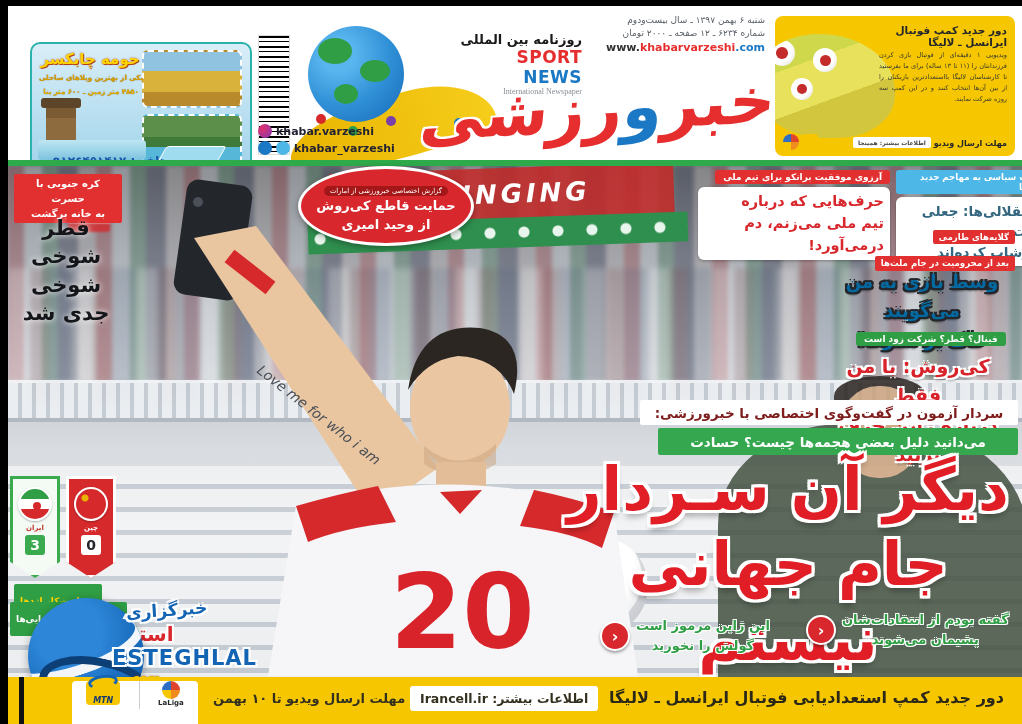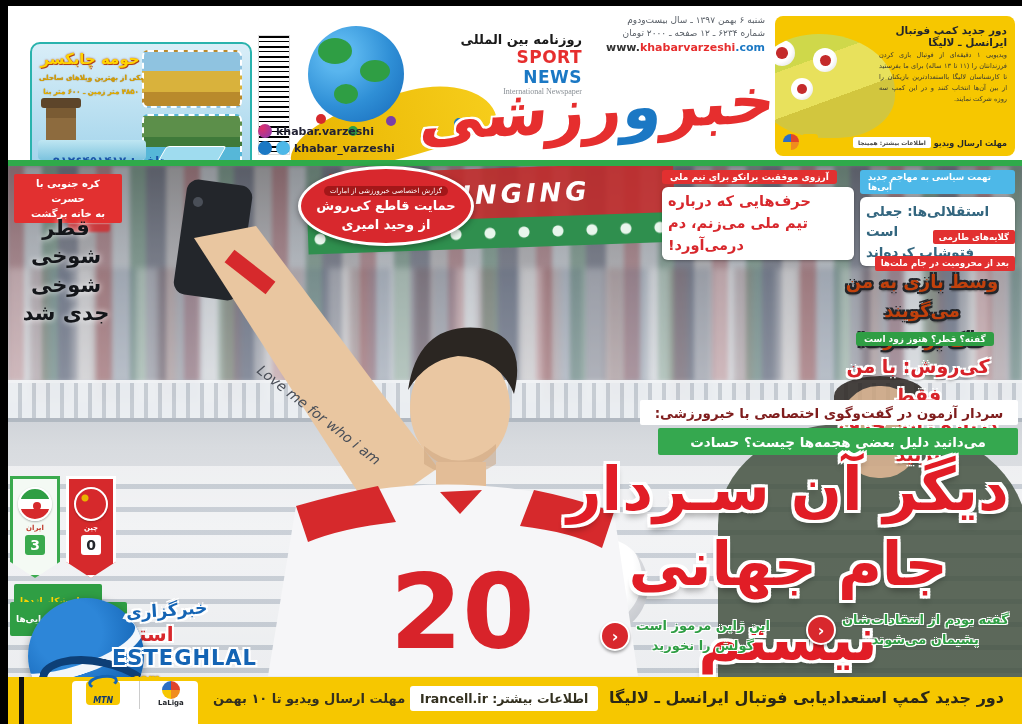--- a/index.html
+++ b/index.html
@@ -97,31 +97,31 @@
   .kicker{background:#e23030;color:#fff;font-weight:bold;padding:2px 7px;border-radius:2px;display:inline-block;}
   .tabchip{color:#fff;font-weight:bold;display:inline-block;padding:2px 8px;border-radius:3px;}
   .left-kicker{left:14px;top:174px;width:108px;text-align:center;font-size:10px;line-height:1.5;}
   .left-headline{left:10px;top:214px;width:112px;text-align:center;color:#14161a;font-weight:bold;font-size:21px;line-height:1.35;text-shadow:0 0 6px rgba(255,255,255,.9);}
 
   .badge{left:298px;top:166px;width:176px;height:80px;background:#d8282d;border:3px solid #fff;border-radius:50%;
     box-shadow:0 2px 6px rgba(0,0,0,.35);text-align:center;color:#fff;padding-top:9px;}
   .badge .k{font-size:6.8px;background:rgba(120,10,10,.55);display:inline-block;padding:1px 6px;border-radius:6px;}
   .badge .l{font-size:13px;font-weight:bold;line-height:1.45;}
 
-  .newsblock{text-align:left;}
+  .newsblock{text-align:right;margin-left:36px;}
   .newsblock .box{background:#fff;border-radius:6px;margin-top:3px;padding:4px 6px;font-weight:bold;box-shadow:0 1px 3px rgba(0,0,0,.3);}
   .branko{left:662px;top:170px;width:192px;font-size:9px;}
   .branko .box{color:#d8282d;font-size:14.5px;line-height:1.5;}
   .blues{left:860px;top:170px;width:155px;font-size:8.6px;}
   .blues .tabchip{background:#4db8e8;}
   .blues .box{color:#33667f;font-size:13.5px;line-height:1.5;}
 
   .taremi-tabs{left:845px;top:230px;width:170px;text-align:right;font-size:8.6px;line-height:1.2;}
   .taremi-tabs .kicker{margin-bottom:12px;padding:2px 6px;}
-  .taremi-quote{left:828px;top:268px;width:188px;text-align:center;color:#c2410c;font-weight:bold;font-size:18px;line-height:1.6;
+  .taremi-quote{left:828px;top:268px;width:188px;text-align:center;color:#0369a1;font-weight:bold;font-size:18px;line-height:1.6;
     text-shadow:-2px -2px 0 #23262b,2px -2px 0 #23262b,-2px 2px 0 #23262b,2px 2px 0 #23262b,0 3px 2px rgba(0,0,0,.5);}
   .qatar-tab{left:856px;top:332px;font-size:9px;background:#2f9e44;}
   .queiroz{left:820px;top:352px;width:196px;text-align:center;color:#d8232a;font-weight:bold;font-size:19px;line-height:1.55;
     text-shadow:-2px -2px 0 #fff,2px -2px 0 #fff,-2px 2px 0 #fff,2px 2px 0 #fff,0 3px 3px rgba(0,0,0,.35);}
 
   .az-bar1{left:640px;top:400px;width:378px;height:25px;background:#fff;color:#7f1d1d;font-weight:bold;font-size:13.5px;
     display:flex;align-items:center;justify-content:center;border-radius:2px;}
   .az-bar2{left:658px;top:428px;width:360px;height:27px;background:#35a84f;color:#fff;font-weight:bold;font-size:13.5px;
     display:flex;align-items:center;justify-content:center;border-radius:2px;}
 
@@ -325,21 +325,21 @@
 
   <div class="abs taremi-tabs rtl">
     <span class="kicker">گلایه‌های طارمی</span><br>
     <span class="kicker">بعد از محرومیت در جام ملت‌ها</span>
   </div>
   <div class="abs taremi-quote rtl">
     <div>وسط بازی به من می‌گویند</div>
     <div>خاک بر سـرت!</div>
   </div>
 
-  <span class="abs tabchip qatar-tab rtl">گفته؟ قطر؟ هنوز زود است</span>
+  <span class="abs tabchip qatar-tab rtl">فینال؟ قطر؟ شرکت زود است</span>
   <div class="abs queiroz rtl">
     <div>کی‌روش: با من فقط</div>
     <div>درباره ژاپن حرف بزنید</div>
   </div>
 
   <div class="abs az-bar1 rtl">سردار آزمون در گفت‌وگوی اختصاصی با خبرورزشی:</div>
   <div class="abs az-bar2 rtl">می‌دانید دلیل بعضی هجمه‌ها چیست؟ حسادت</div>
 
   <div class="abs mainhead rtl">
     <div>دیگر آن سـردار</div>

